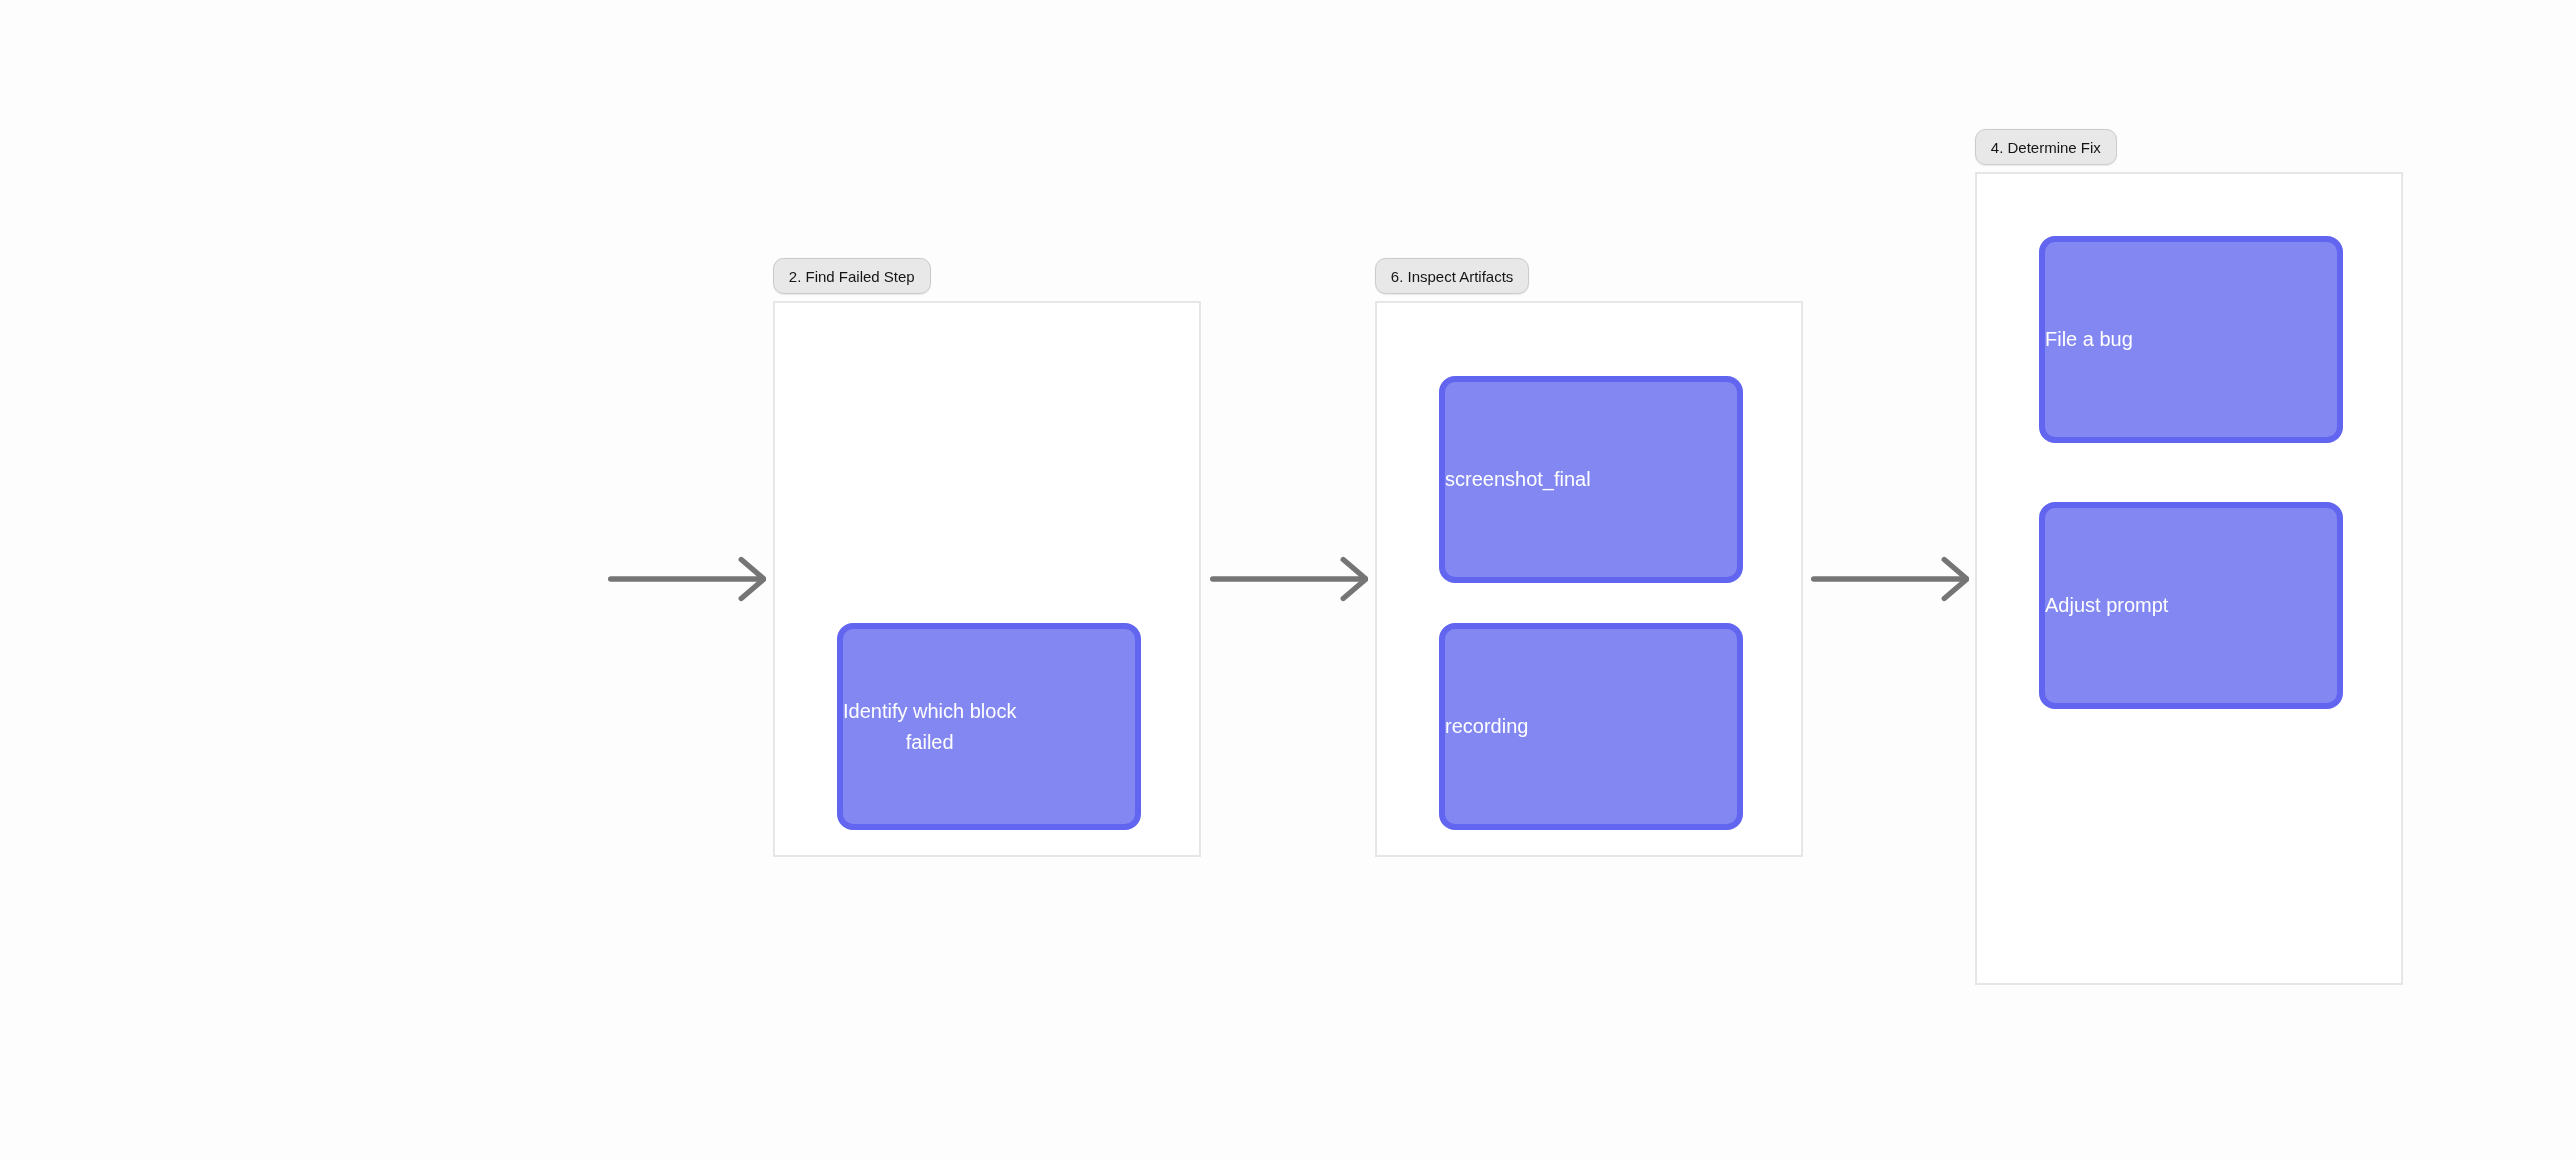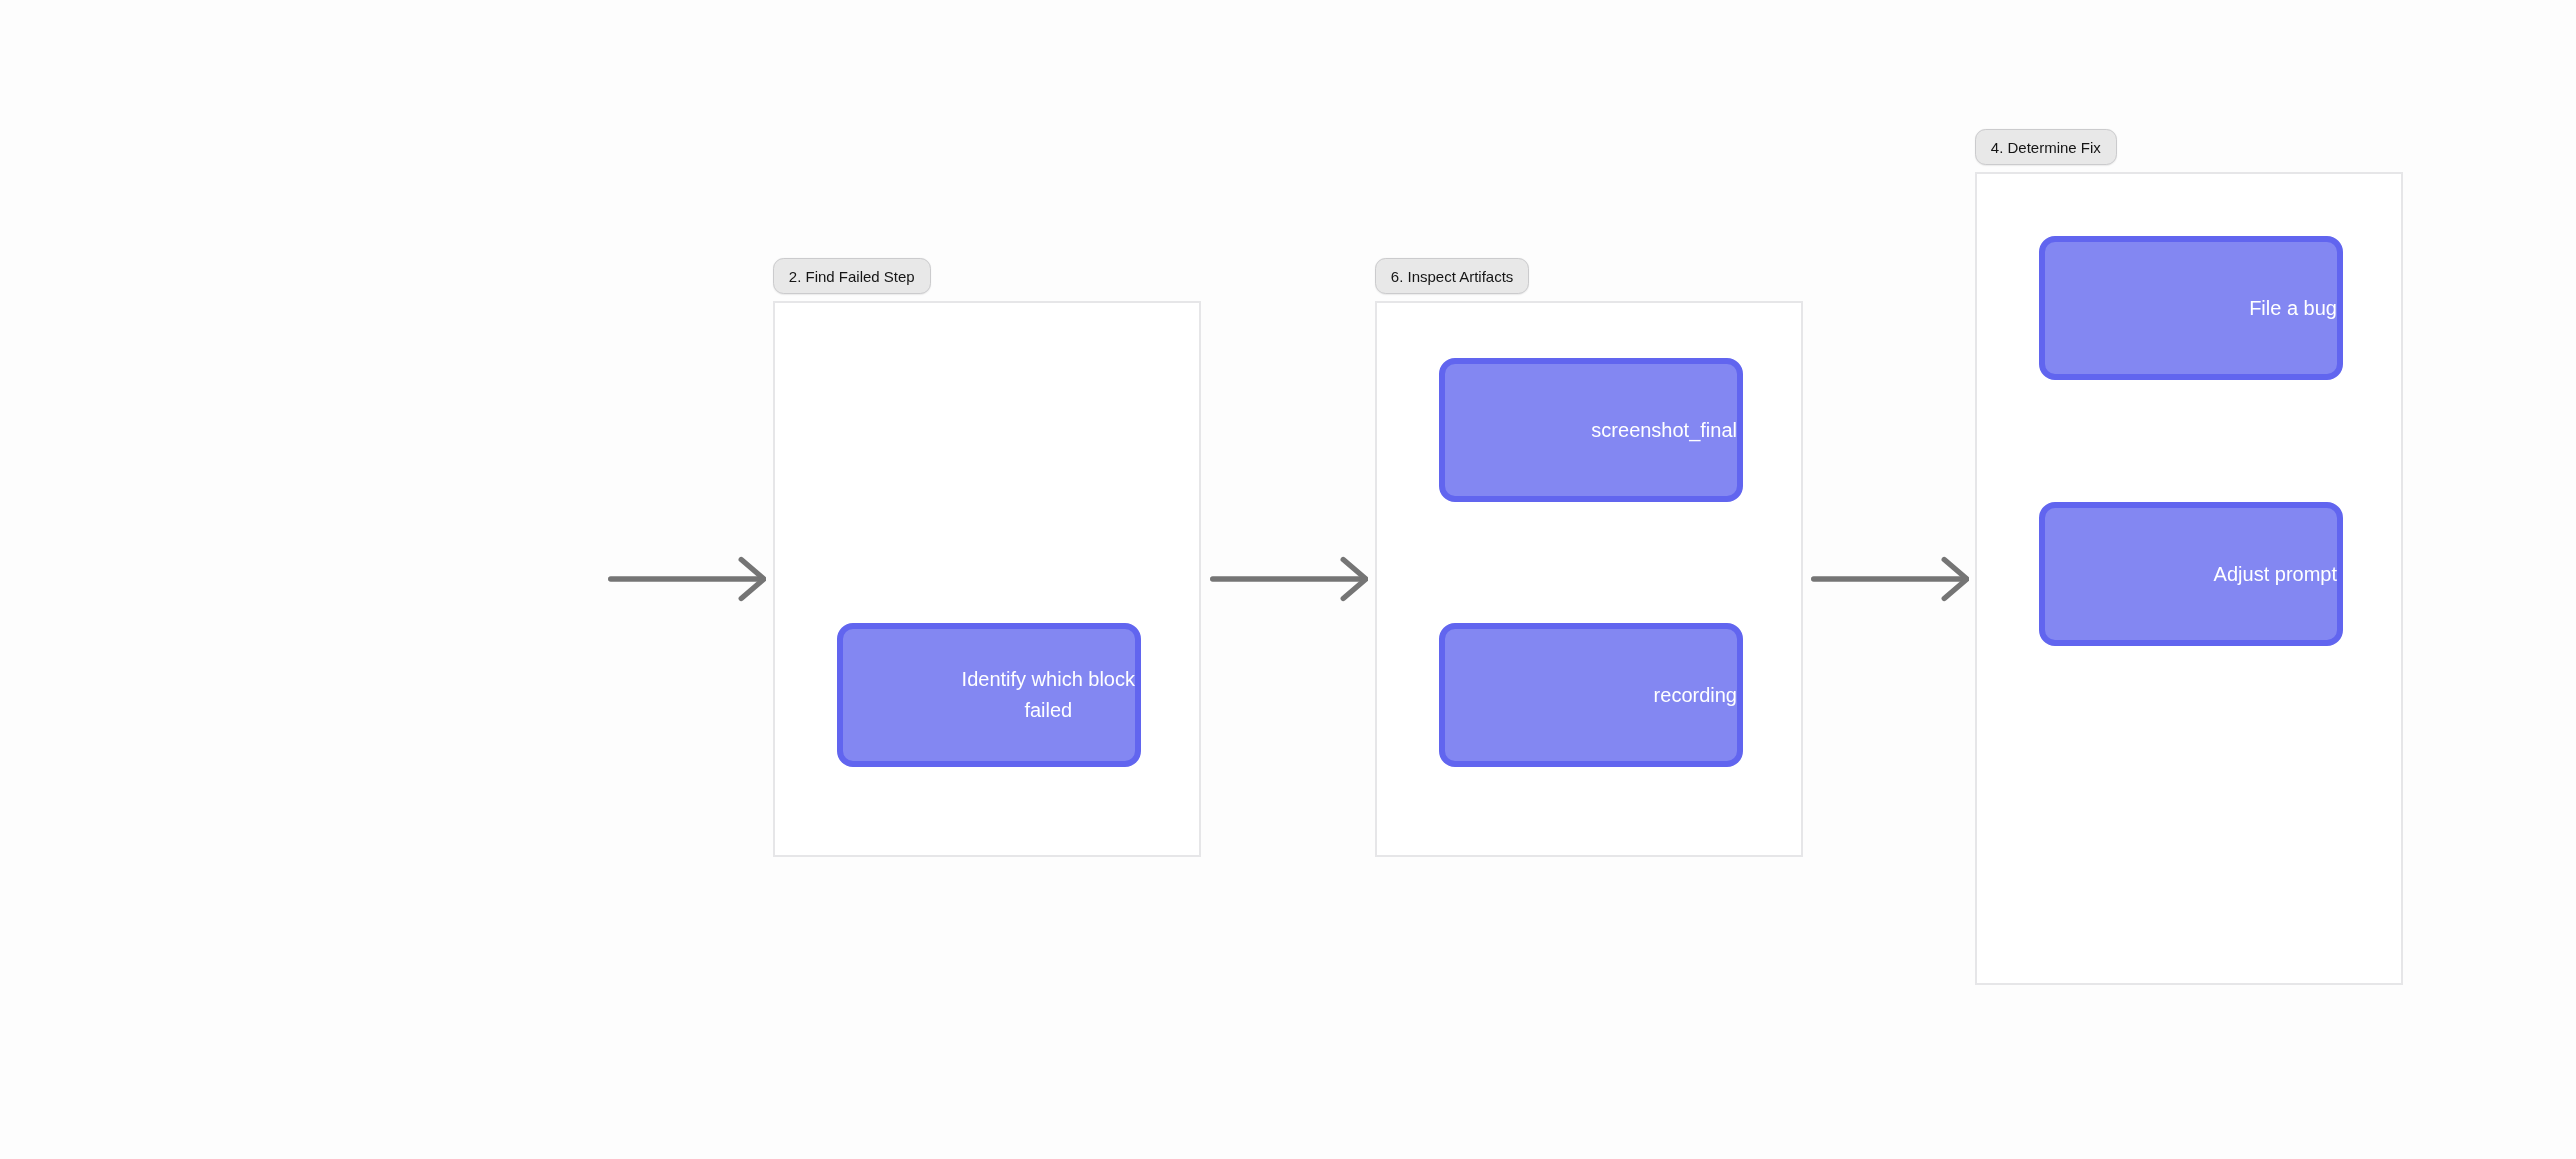--- a/index.html
+++ b/index.html
@@ -39,25 +39,25 @@
     border:1.3px solid var(--label-border);
     border-radius:10.7px;
     box-shadow:0 0.7px 1.3px rgba(0,0,0,.08);
     font-size:15px;font-weight:500;
     color:var(--label-text);
     white-space:nowrap;
   }
   .node{
     position:absolute;
     left:62px;
-    width:304px;height:144px;
+    width:304px;height:207px;
     background:var(--box-fill);
     border:6px solid var(--box-border);
     border-radius:16px;
-    display:flex;align-items:center;justify-content:flex-end;
+    display:flex;align-items:center;justify-content:flex-start;
   }
   .node-text{
     max-width:262px;
     text-align:center;
     white-space:pre-line;
     font-size:20px;line-height:1.55;
     color:var(--box-text);
   }
   .arrow{
     position:absolute;
@@ -91,21 +91,21 @@
     </div>
   </section>
 
   <svg class="arrow" style="left:1210px" viewBox="0 0 236 80">
     <line x1="4" y1="40" x2="224" y2="40"></line>
     <polyline points="199,11 233,40 199,69"></polyline>
   </svg>
 
   <section class="group" style="left:1375px;top:301px;width:428px;height:556px">
     <div class="pill">6. Inspect Artifacts</div>
-    <div class="node" style="top:55px">
+    <div class="node" style="top:73px">
       <span class="node-text">screenshot_final</span>
     </div>
     <div class="node" style="top:320px">
       <span class="node-text">recording</span>
     </div>
   </section>
 
   <svg class="arrow" style="left:1811px" viewBox="0 0 236 80">
     <line x1="4" y1="40" x2="224" y2="40"></line>
     <polyline points="199,11 233,40 199,69"></polyline>

